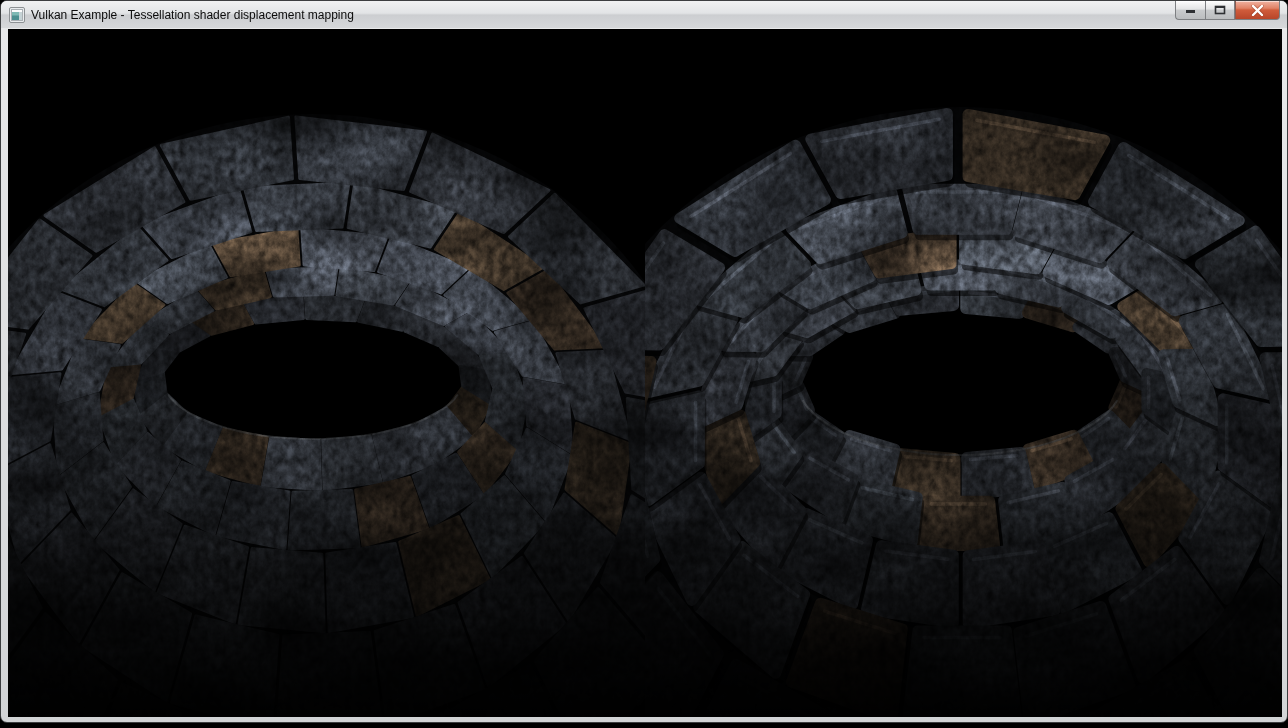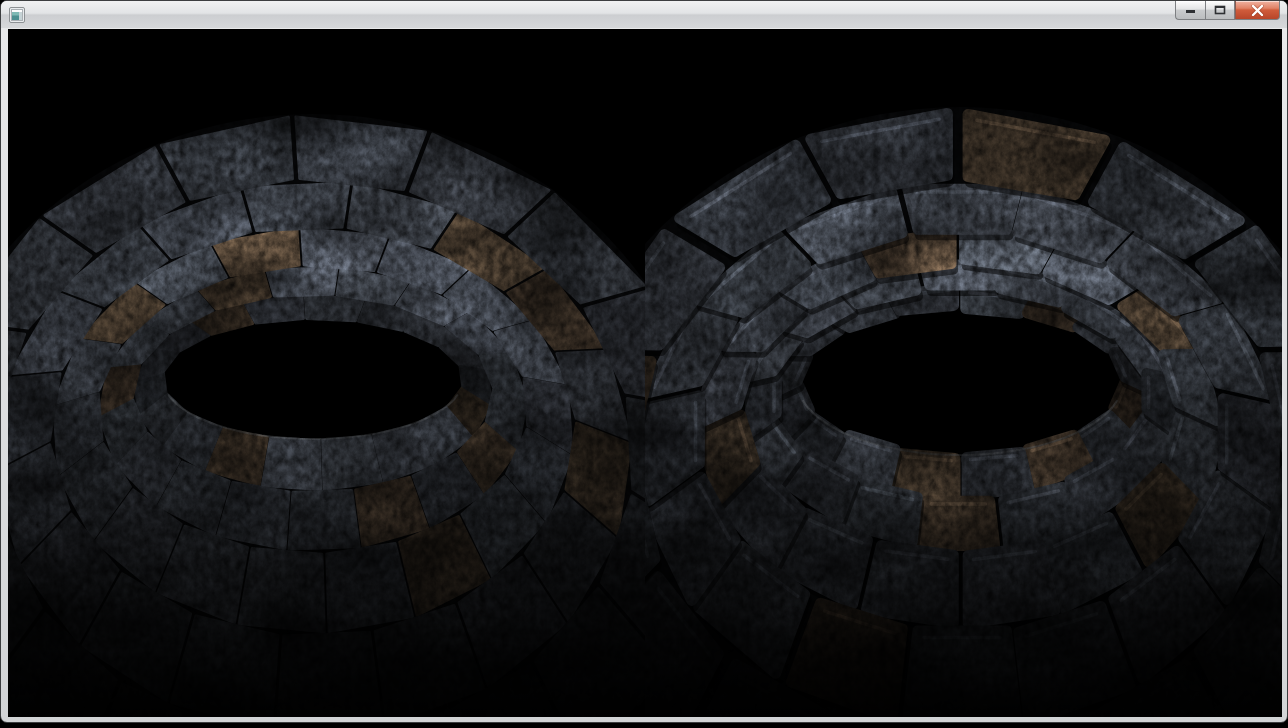--- a/index.html
+++ b/index.html
@@ -34,20 +34,21 @@
 <div class="window">
 
   <div class="titlebar">
     <svg class="app-icon" viewBox="0 0 16 16">
       <rect x="0.5" y="0.5" width="15" height="15" rx="1.5" fill="#e9ecee" stroke="#8d9194"></rect>
       <rect x="2.5" y="2.5" width="11" height="11" fill="#fdfdfd" stroke="#aab0b4" stroke-width="1"></rect>
       <rect x="3" y="5" width="7" height="8" fill="#4d8f90"></rect>
       <rect x="3" y="5" width="7" height="3.5" fill="#7fb9b4"></rect>
       <rect x="10" y="5" width="3" height="8" fill="#c6d3d6"></rect>
     </svg>
+    <span class="title-text">Vulkan Example - Tessellation shader displacement mapping</span>
 
     <div class="controls">
       <button class="wbtn min" title="Minimize">
         <svg width="12" height="9" viewBox="0 0 12 9">
           <rect x="1" y="4" width="9" height="3" fill="#2e3033"></rect>
         </svg>
       </button>
       <button class="wbtn max" title="Maximize">
         <svg width="12" height="10" viewBox="0 0 12 10">
           <rect x="1.5" y="1.5" width="9" height="7" fill="none" stroke="#2e3033" stroke-width="1.6"></rect>

